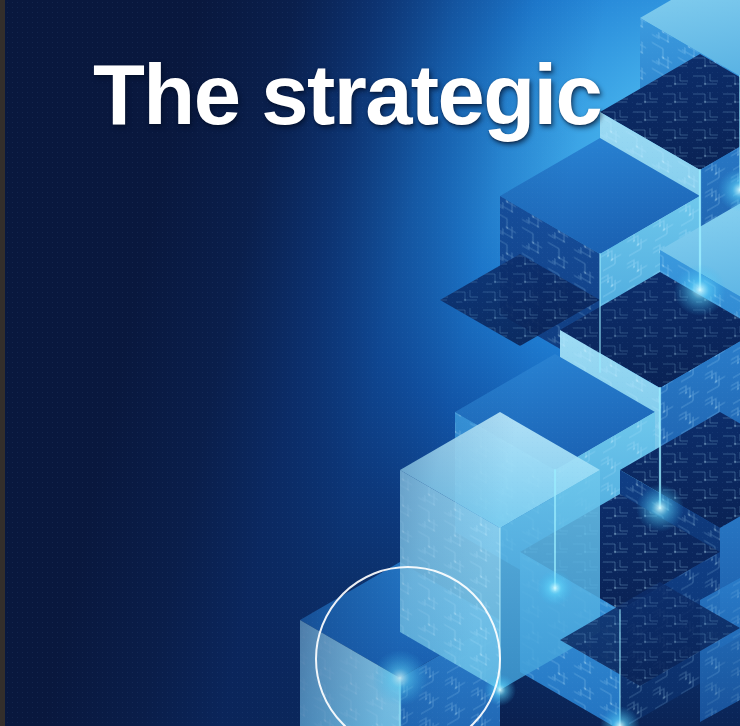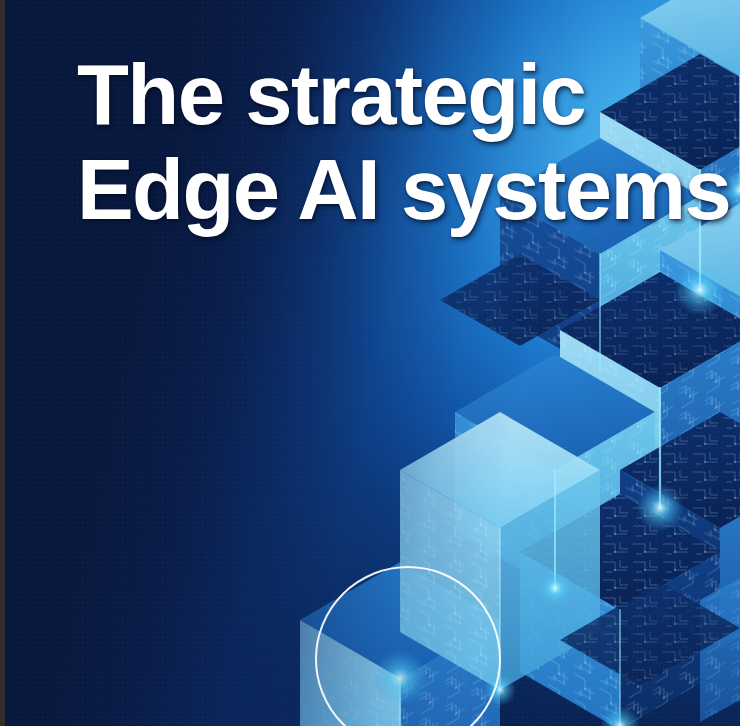--- a/index.html
+++ b/index.html
@@ -85,20 +85,21 @@
     display: block;
     color: #ffffff;
     font-size: 85px;
     line-height: 95px;
     font-weight: 700;
     letter-spacing: -1.6px;
     white-space: nowrap;
     text-shadow:
       2px 3px 5px rgba(3,14,38,0.62),
       0 1px 2px rgba(3,14,38,0.45);
+    margin-left: 16px;
   }
 </style>
 </head>
 <body>
 
 <div class="cover">
 
   <div class="art-layer base-wash"></div>
 
   <svg class="art-layer iso-cubes" viewBox="0 0 740 726" preserveAspectRatio="none">
@@ -289,18 +290,17 @@
   </svg>
 
   <div class="art-layer dark-left-veil veil-top"></div>
 
   <div class="art-layer dot-texture veil-top"></div>
 
   <div class="accent-circle" style="left:315px; top:566px; width:182px; height:182px;"></div>
 
   <div class="title-block">
     <span class="title-line">The strategic</span>
-    <span class="title-line">Edge AI systems</span>
   </div>
 
   <div class="edge-strip"></div>
 
 </div>
 
 </body></html>

